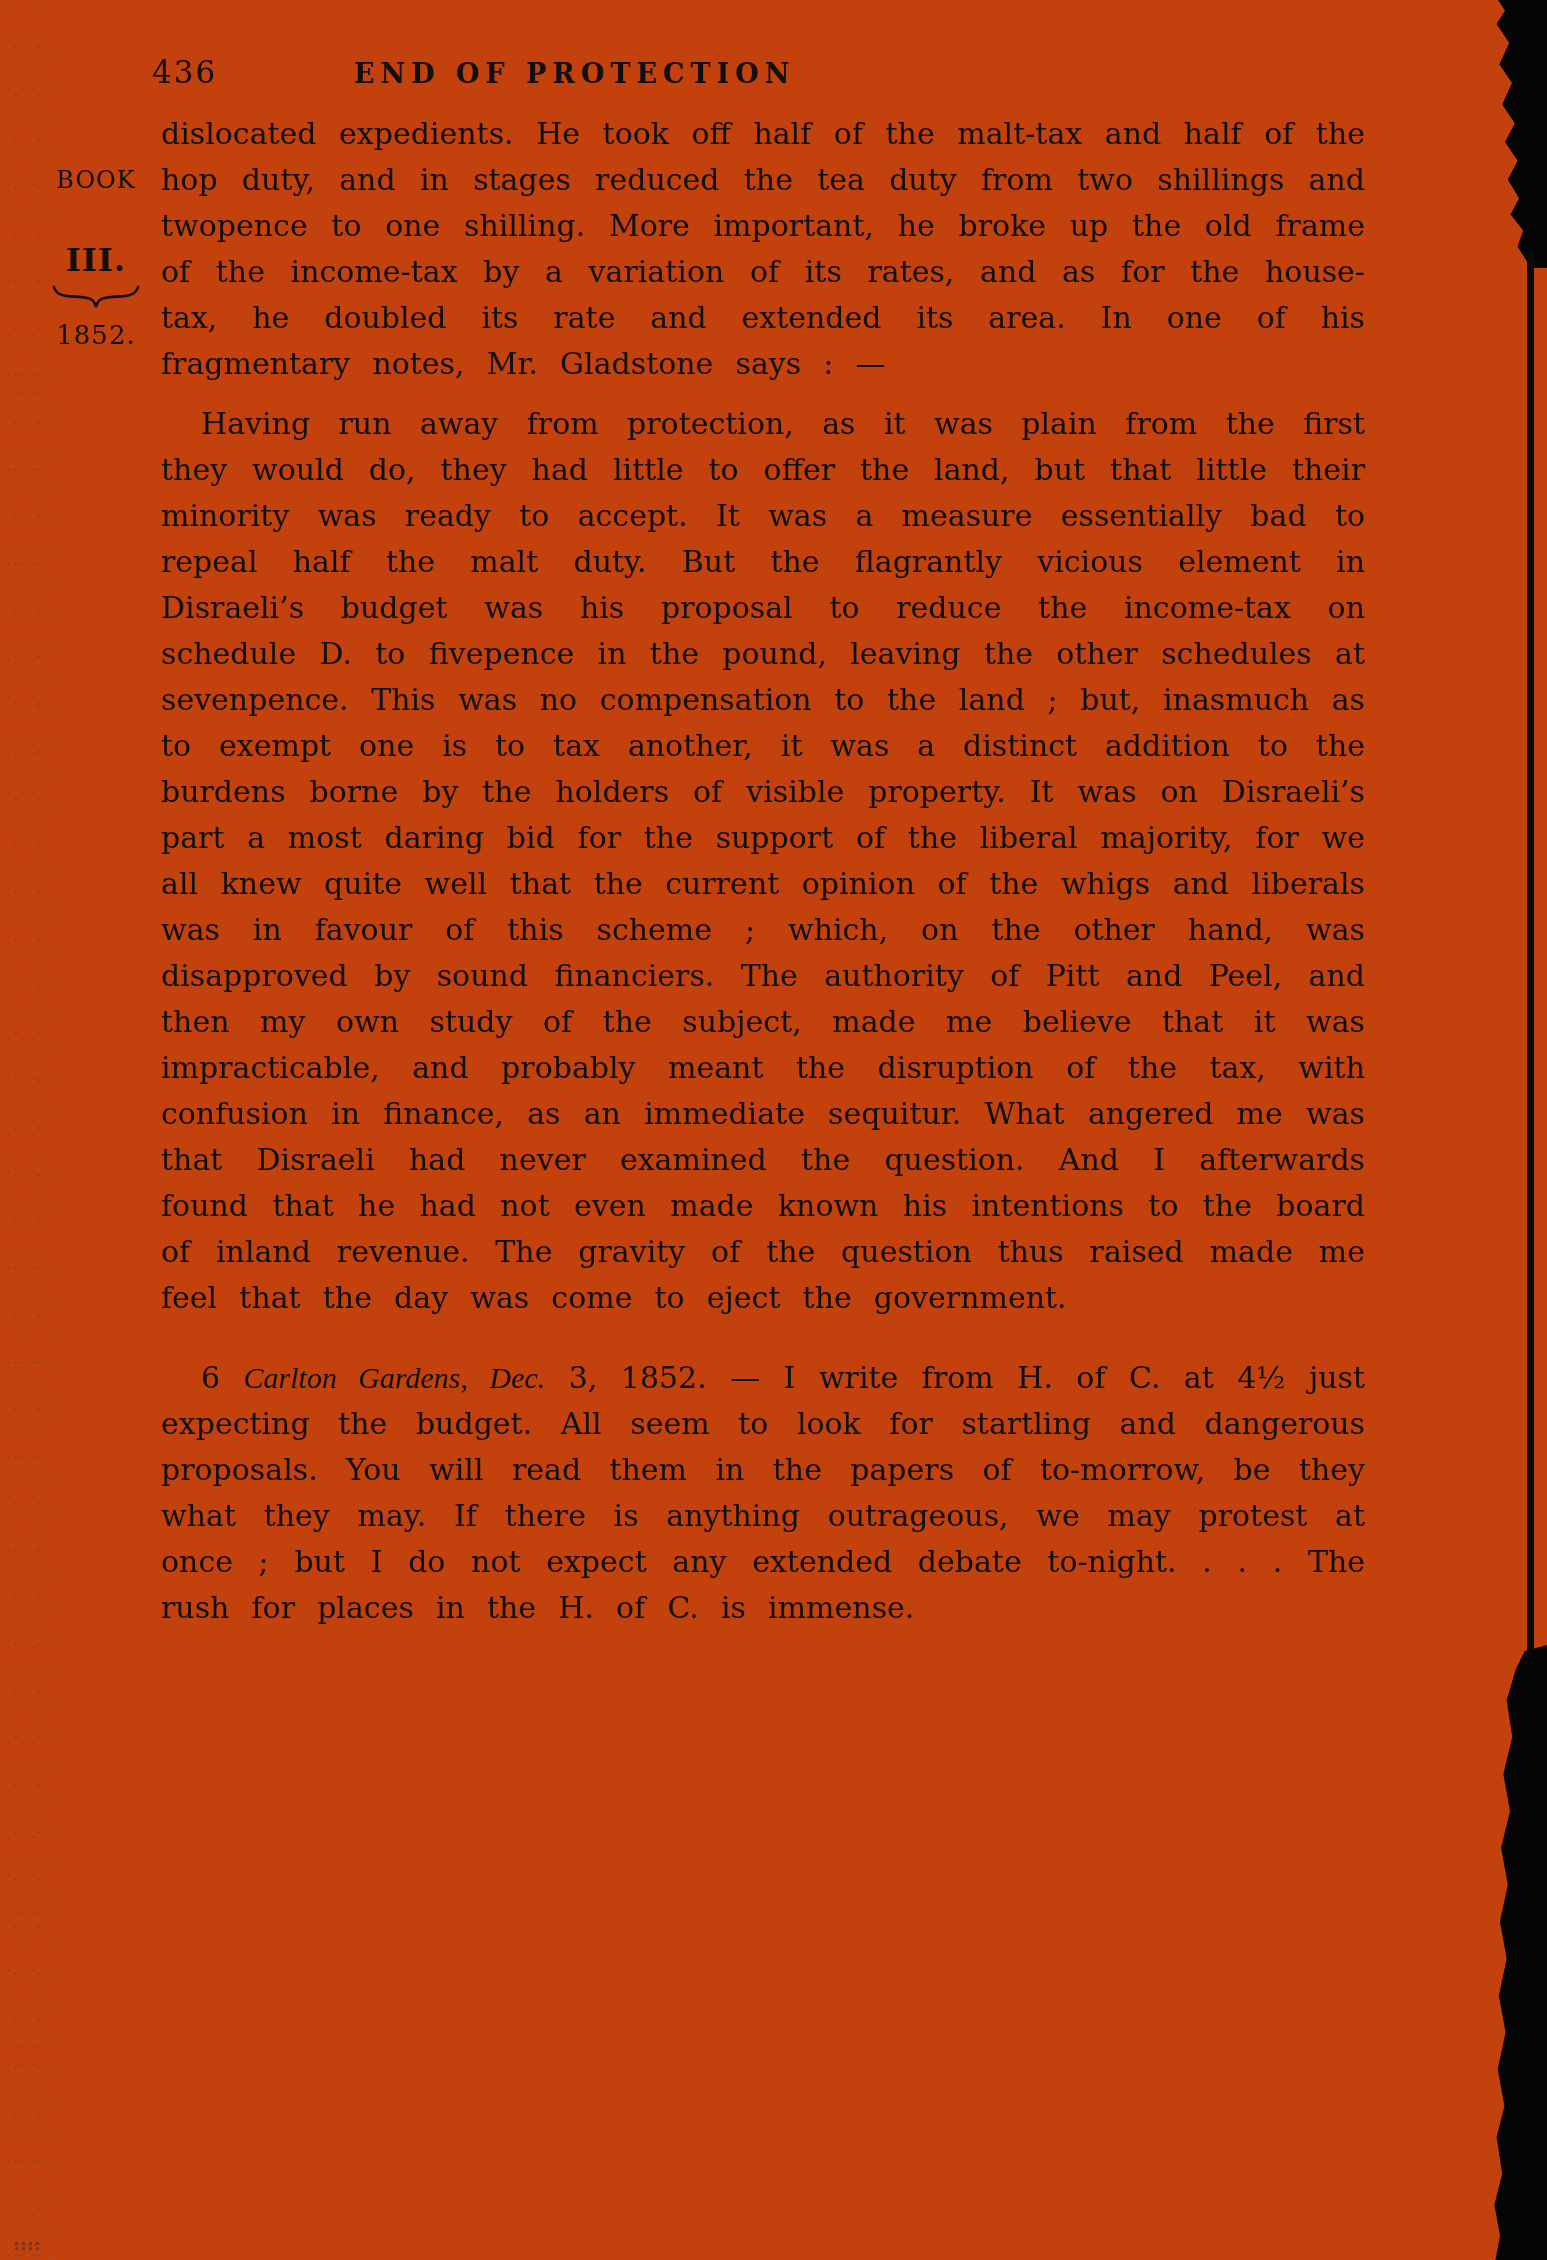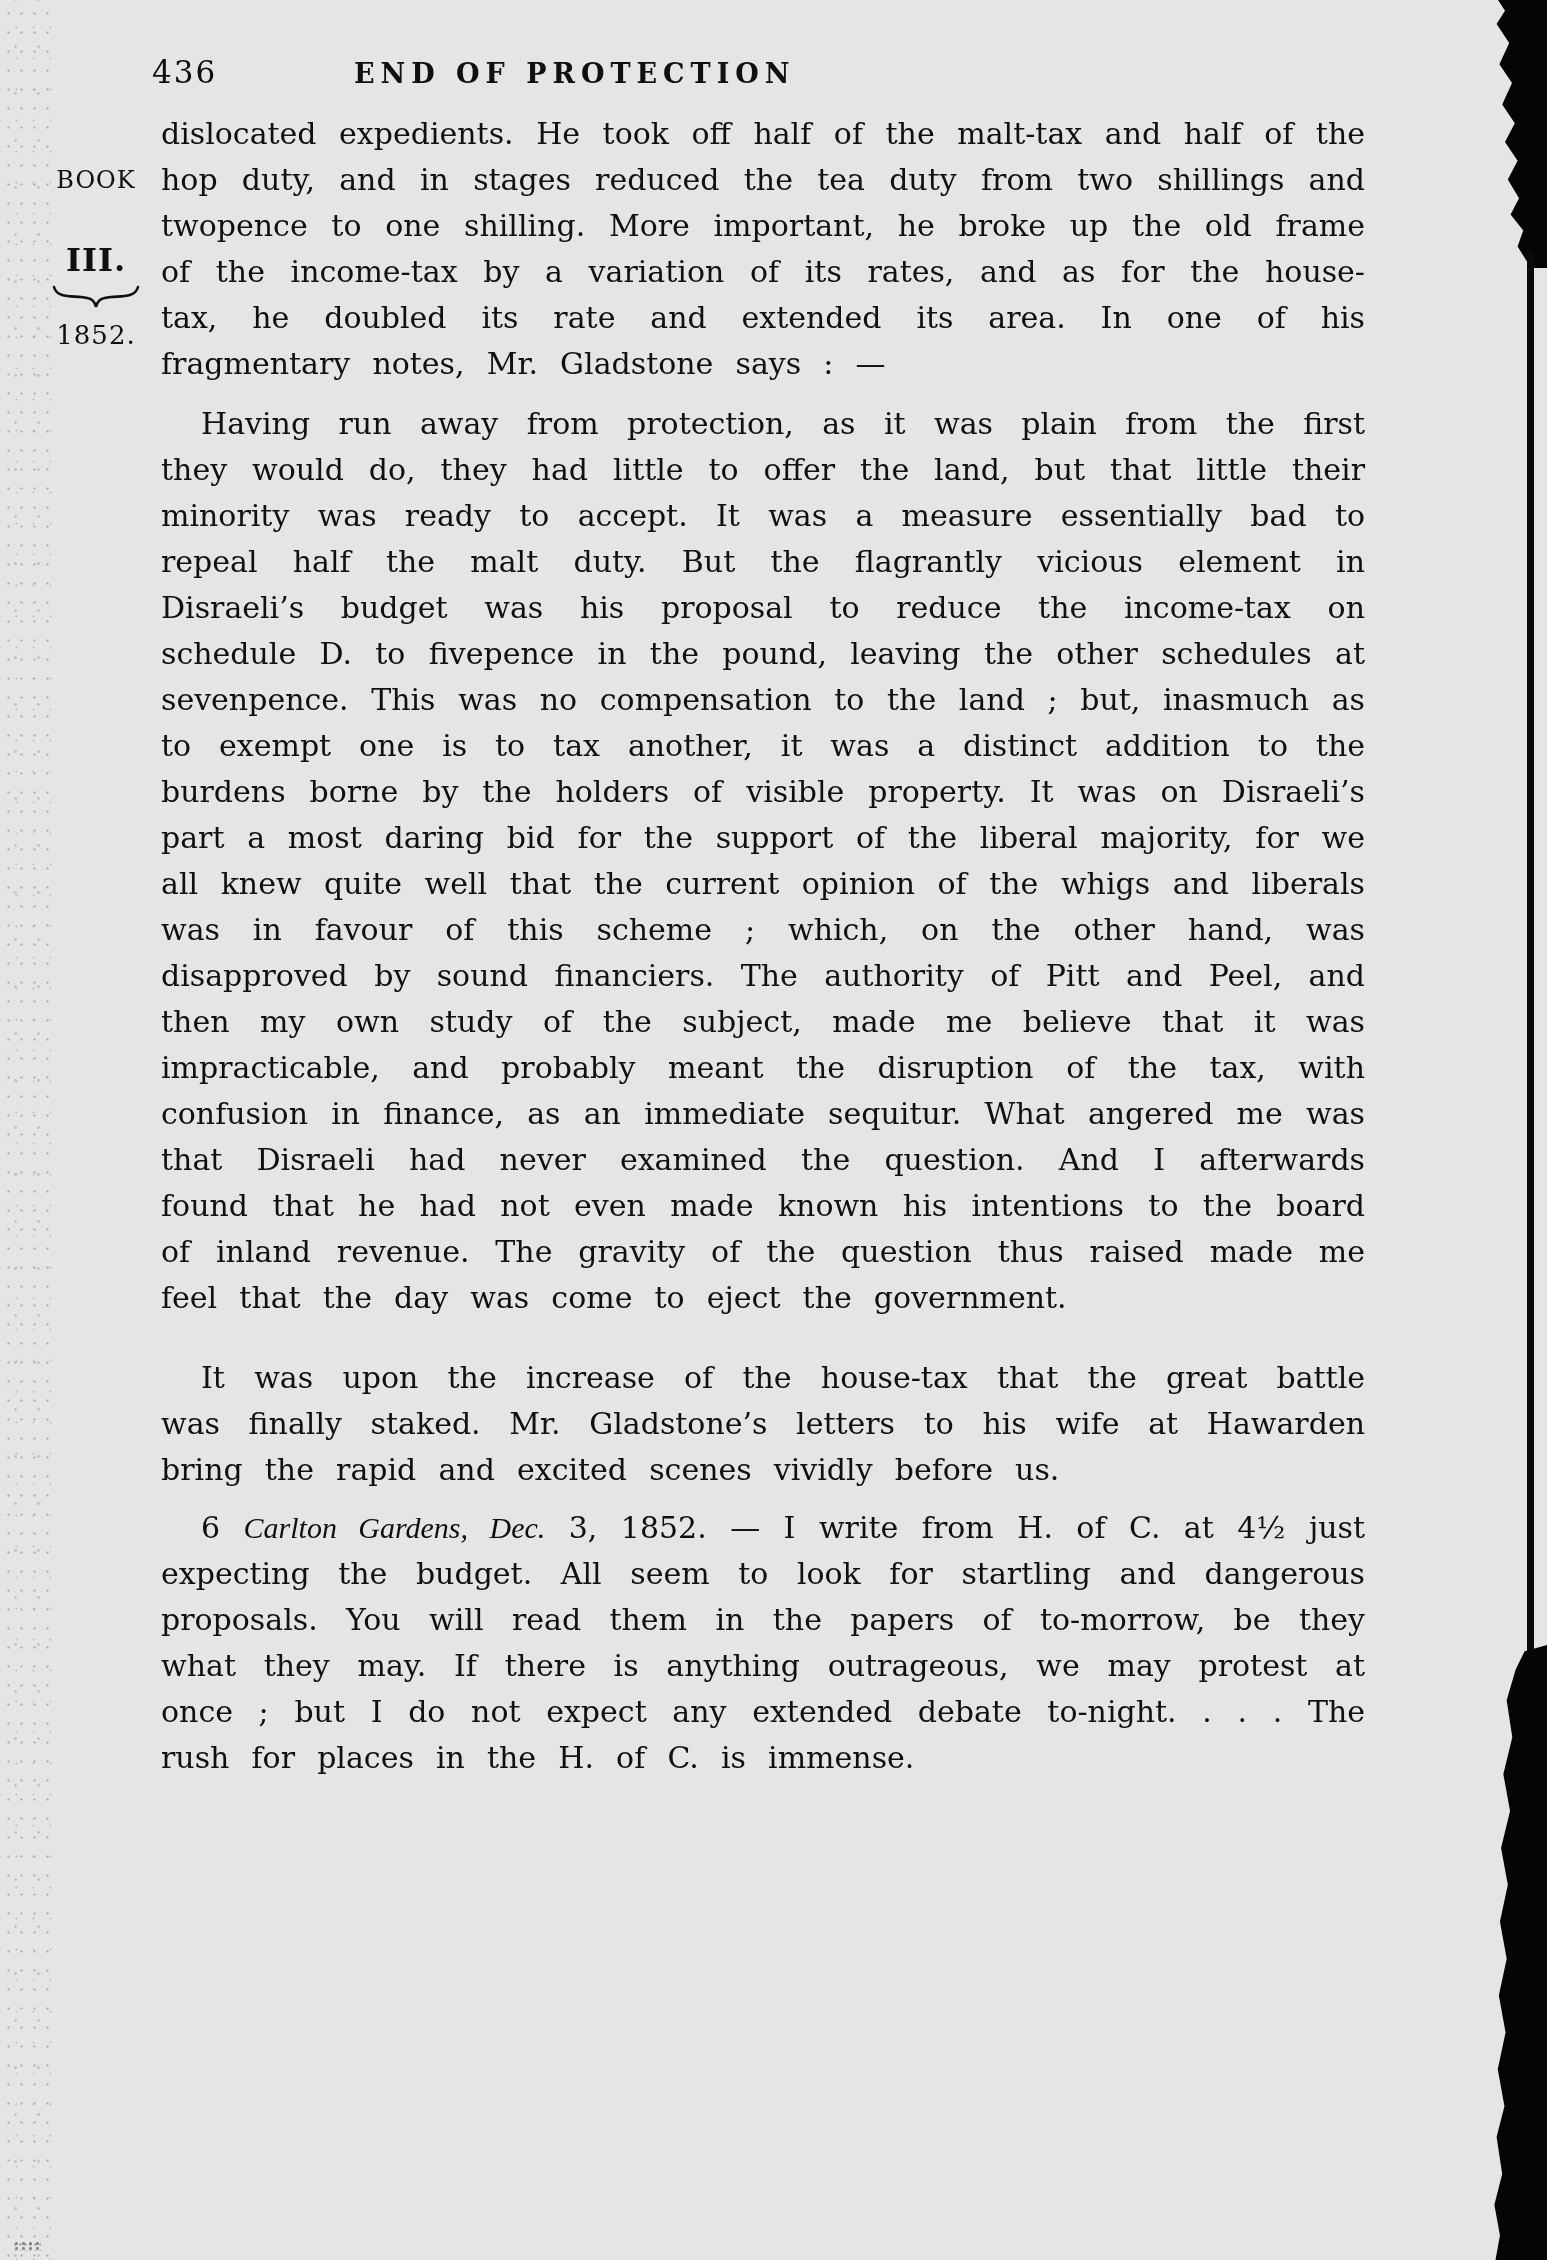--- a/index.html
+++ b/index.html
@@ -3,21 +3,21 @@
 <meta charset="utf-8">
 <style>
   html, body {
     margin: 0; padding: 0;
     background: #ffffff;
   }
   .page {
     position: relative;
     width: 1547px;
     height: 2260px;
-    background: #e5e5e5;
+    background: #c2410c;
     overflow: hidden;
     font-family: "DejaVu Serif", serif;
     color: #101010;
   }
 
   
   .noise-left {
     position: absolute; left: 0; top: 0;
     width: 52px; height: 100%;
     background-image:
@@ -117,17 +117,16 @@
     <div class="num">III.</div>
     <svg width="92" height="26" viewBox="0 0 92 26">
       <path d="M4 3 C7 14 21 12 31 13 C40 14 44 15 46 23 C48 15 52 14 61 13 C71 12 85 14 88 3" fill="none" stroke="#111" stroke-width="2.6" stroke-linecap="round"></path>
     </svg>
     <div class="yr">1852.</div>
   </aside>
 
   <main class="text-col">
     <p class="p-intro">dislocated expedients.  He took off half of the malt-tax and half of the hop duty, and in stages reduced the tea duty from two shillings and twopence to one shilling.  More important, he broke up the old frame of the income-tax by a variation of its rates, and as for the house-tax, he doubled its rate and extended its area.  In one of his fragmentary notes, Mr. Gladstone says : —</p>
     <p class="p-quote">Having run away from protection, as it was plain from the first they would do, they had little to offer the land, but that little their minority was ready to accept.  It was a measure essentially bad to repeal half the malt duty.  But the flagrantly vicious element in Disraeli’s budget was his proposal to reduce the income-tax on schedule D. to fivepence in the pound, leaving the other schedules at sevenpence.  This was no compensation to the land ; but, inasmuch as to exempt one is to tax another, it was a distinct addition to the burdens borne by the holders of visible property.  It was on Disraeli’s part a most daring bid for the support of the liberal majority, for we all knew quite well that the current opinion of the whigs and liberals was in favour of this scheme ; which, on the other hand, was disapproved by sound financiers.  The authority of Pitt and Peel, and then my own study of the subject, made me believe that it was impracticable, and probably meant the disruption of the tax, with confusion in finance, as an immediate sequitur.  What angered me was that Disraeli had never examined the question.  And I afterwards found that he had not even made known his intentions to the board of inland revenue.  The gravity of the question thus raised made me feel that the day was come to eject the government.</p>
-    <p class="p-house">It was upon the increase of the house-tax that the great battle was finally staked.  Mr. Gladstone’s letters to his wife at Hawarden bring the rapid and excited scenes vividly before us.</p>
     <p class="p-letter"><span>6 </span><span class="it">Carlton Gardens, Dec.</span><span> 3, 1852. — I write from H. of C. at 4½ just expecting the budget.  All seem to look for startling and dangerous proposals.  You will read them in the papers of to-morrow, be they what they may.  If there is anything outrageous, we may protest at once ; but I do not expect any extended debate to-night. . . .  The rush for places in the H. of C. is immense.</span></p>
   </main>
 
 </div>
 
 </body></html>

